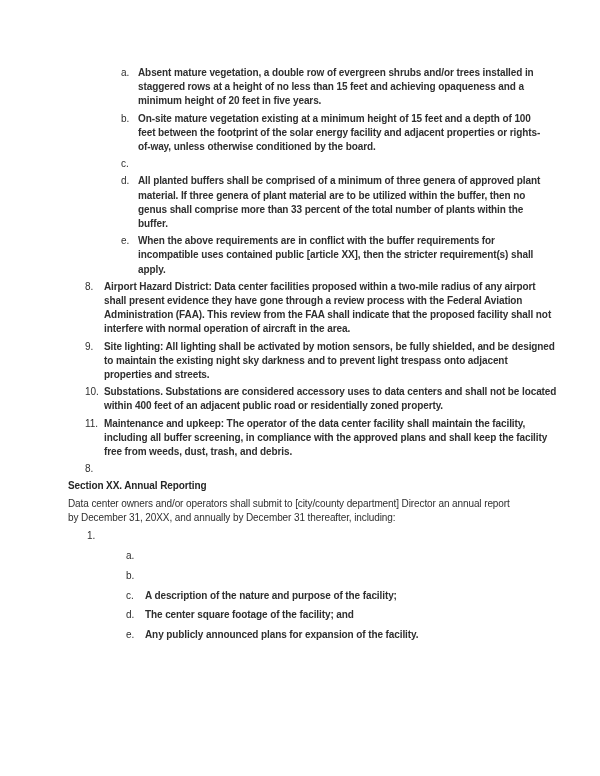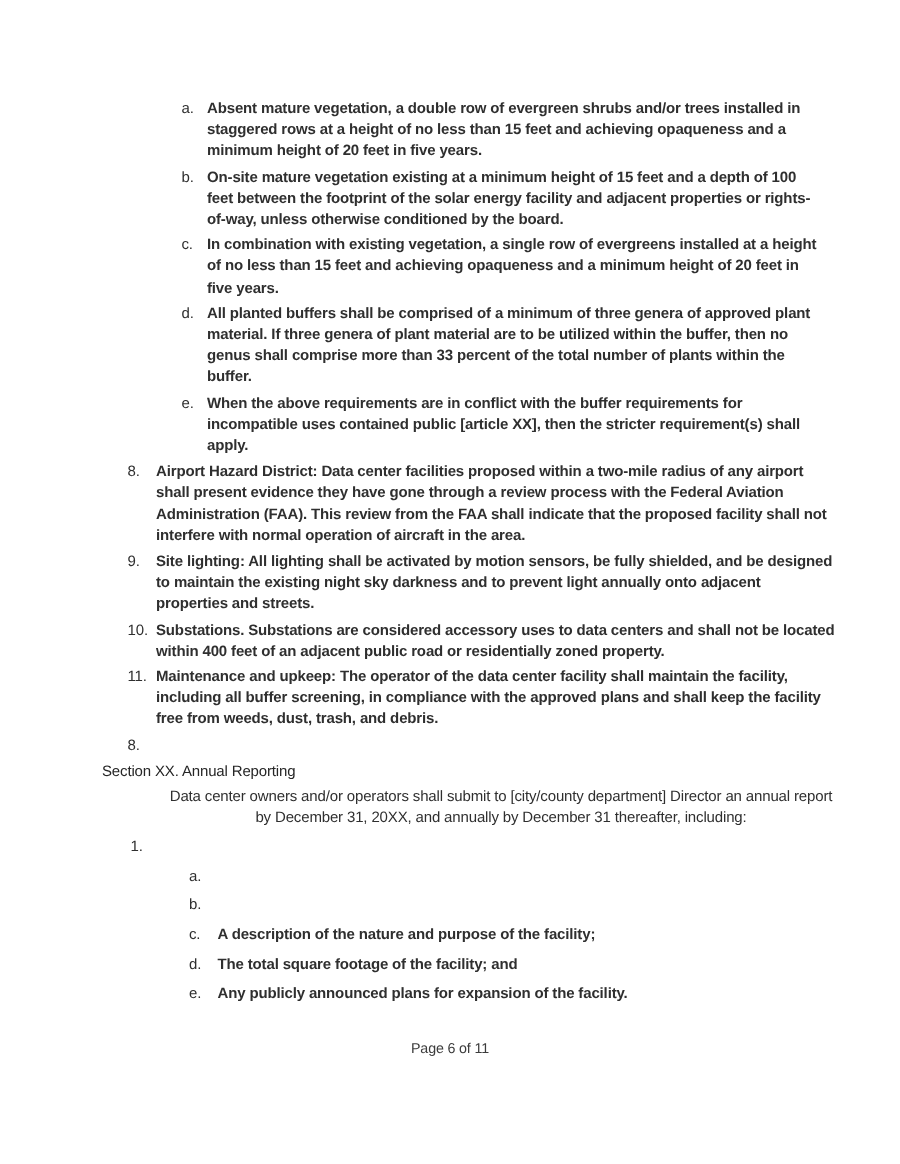--- a/index.html
+++ b/index.html
@@ -17,23 +17,23 @@
   .indent-a .mk{width:17px;}
   
   .num{padding-left:85px;}
   .num .mk{width:19px;}
   
   .num1{padding-left:87px;margin-top:4px;margin-bottom:5.8px;}
   .num1 .mk{width:21px;}
   
   .sub{padding-left:126px;margin-bottom:5.5px;}
   .sub .mk{width:19px;}
-  h2{font-size:10px;line-height:14.2px;font-weight:normal;color:#262626;
+  h2{font-size:10px;line-height:14.2px;font-weight:bold;color:#262626;
      margin:0 0 3px 68px;letter-spacing:-0.1px;}
-  .intro{margin:0 0 3px 68px;white-space:pre-line;text-align:center;}
+  .intro{margin:0 0 3px 68px;white-space:pre-line;}
   .footer{margin-top:22px;text-align:center;font-size:9.5px;color:#3c3c3c;}
 </style>
 </head>
 <body>
 
 <div class="page">
 
   <section>
     <div class="row indent-a">
       <span class="mk">a.</span>
@@ -42,23 +42,20 @@
 minimum height of 20 feet in five years.</div>
     </div>
     <div class="row indent-a">
       <span class="mk">b.</span>
       <div class="txt">On-site mature vegetation existing at a minimum height of 15 feet and a depth of 100
 feet between the footprint of the solar energy facility and adjacent properties or rights-
 of-way, unless otherwise conditioned by the board.</div>
     </div>
     <div class="row indent-a">
       <span class="mk">c.</span>
-      <div class="txt">In combination with existing vegetation, a single row of evergreens installed at a height
-of no less than 15 feet and achieving opaqueness and a minimum height of 20 feet in
-five years.</div>
     </div>
     <div class="row indent-a">
       <span class="mk">d.</span>
       <div class="txt">All planted buffers shall be comprised of a minimum of three genera of approved plant
 material. If three genera of plant material are to be utilized within the buffer, then no
 genus shall comprise more than 33 percent of the total number of plants within the
 buffer.</div>
     </div>
     <div class="row indent-a">
       <span class="mk">e.</span>
@@ -72,21 +69,21 @@
     <div class="row num">
       <span class="mk">8.</span>
       <div class="txt">Airport Hazard District: Data center facilities proposed within a two-mile radius of any airport
 shall present evidence they have gone through a review process with the Federal Aviation
 Administration (FAA). This review from the FAA shall indicate that the proposed facility shall not
 interfere with normal operation of aircraft in the area.</div>
     </div>
     <div class="row num">
       <span class="mk">9.</span>
       <div class="txt">Site lighting: All lighting shall be activated by motion sensors, be fully shielded, and be designed
-to maintain the existing night sky darkness and to prevent light annually onto adjacent
+to maintain the existing night sky darkness and to prevent light trespass onto adjacent
 properties and streets.</div>
     </div>
     <div class="row num">
       <span class="mk">10.</span>
       <div class="txt">Substations. Substations are considered accessory uses to data centers and shall not be located
 within 400 feet of an adjacent public road or residentially zoned property.</div>
     </div>
     <div class="row num">
       <span class="mk">11.</span>
       <div class="txt">Maintenance and upkeep: The operator of the data center facility shall maintain the facility,
@@ -112,23 +109,22 @@
     </div>
     <div class="row sub">
       <span class="mk">b.</span>
     </div>
     <div class="row sub">
       <span class="mk">c.</span>
       <div class="txt">A description of the nature and purpose of the facility;</div>
     </div>
     <div class="row sub">
       <span class="mk">d.</span>
-      <div class="txt">The total square footage of the facility; and</div>
+      <div class="txt">The center square footage of the facility; and</div>
     </div>
     <div class="row sub">
       <span class="mk">e.</span>
       <div class="txt">Any publicly announced plans for expansion of the facility.</div>
     </div>
   </section>
 
-  <div class="footer">Page 6 of 11</div>
 
 </div>
 
 </body></html>

